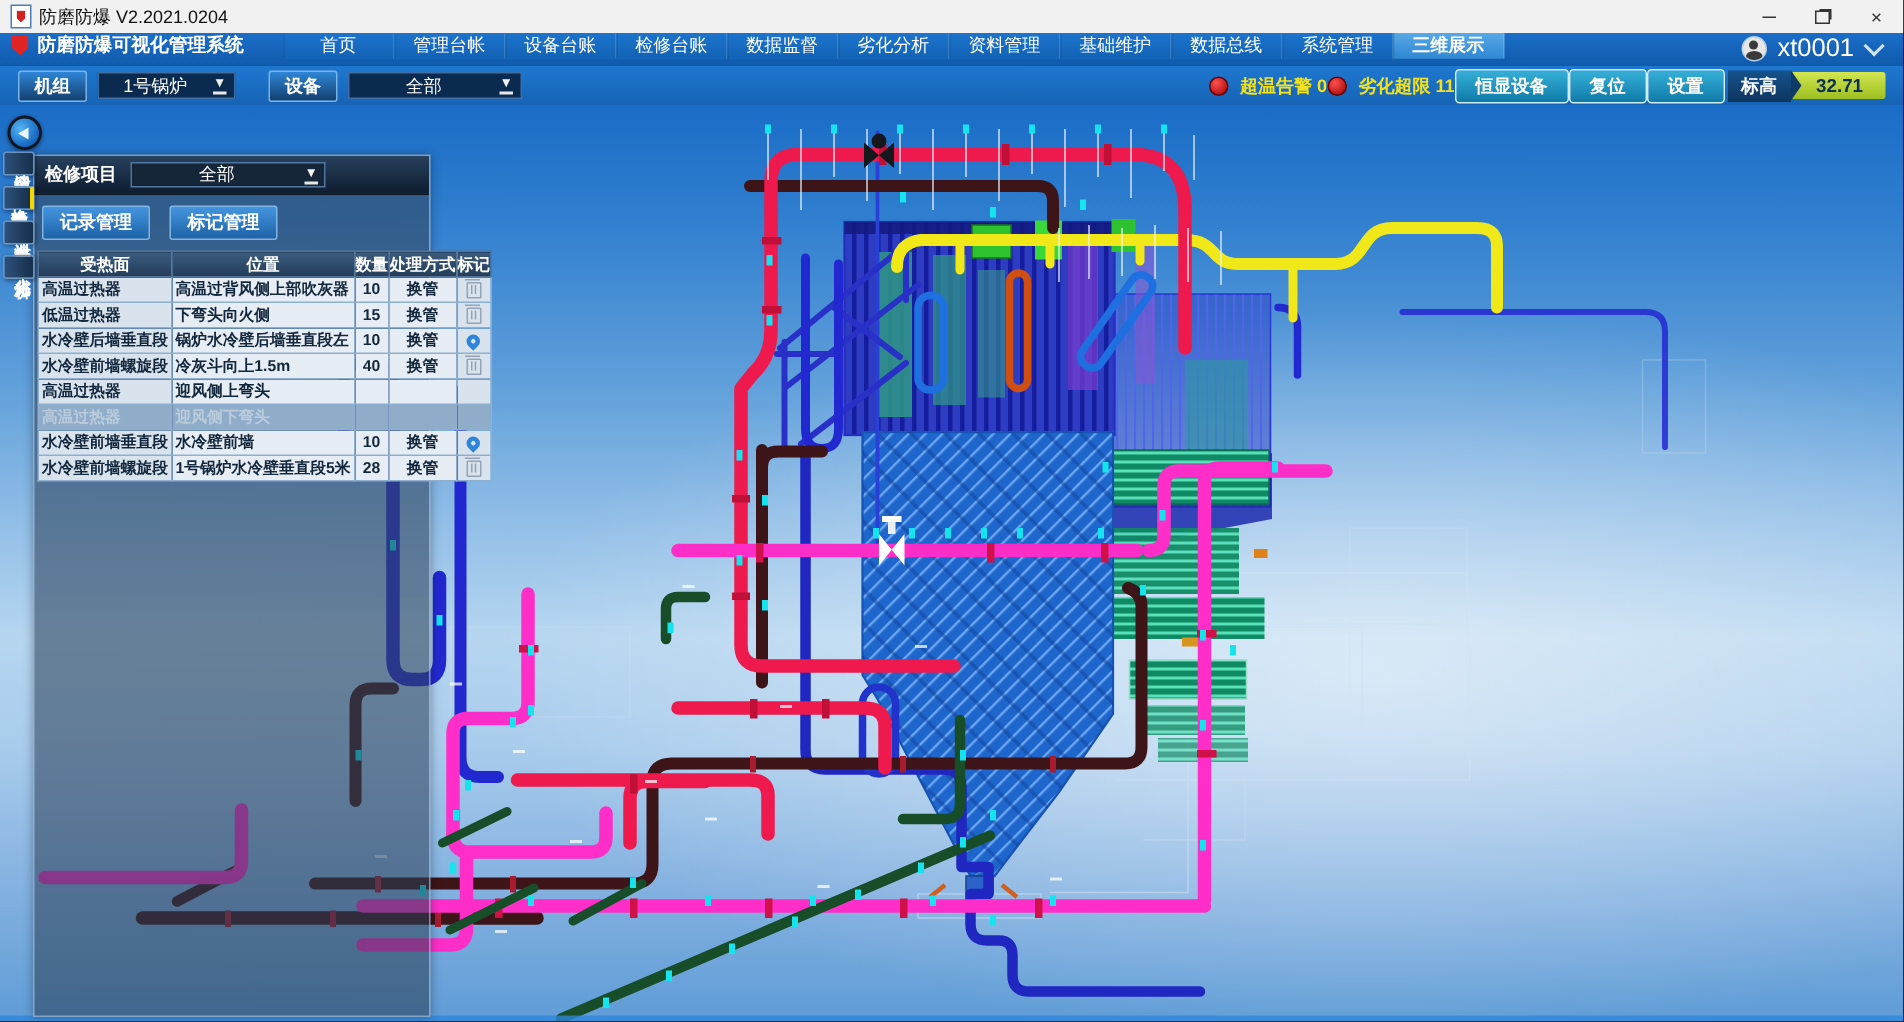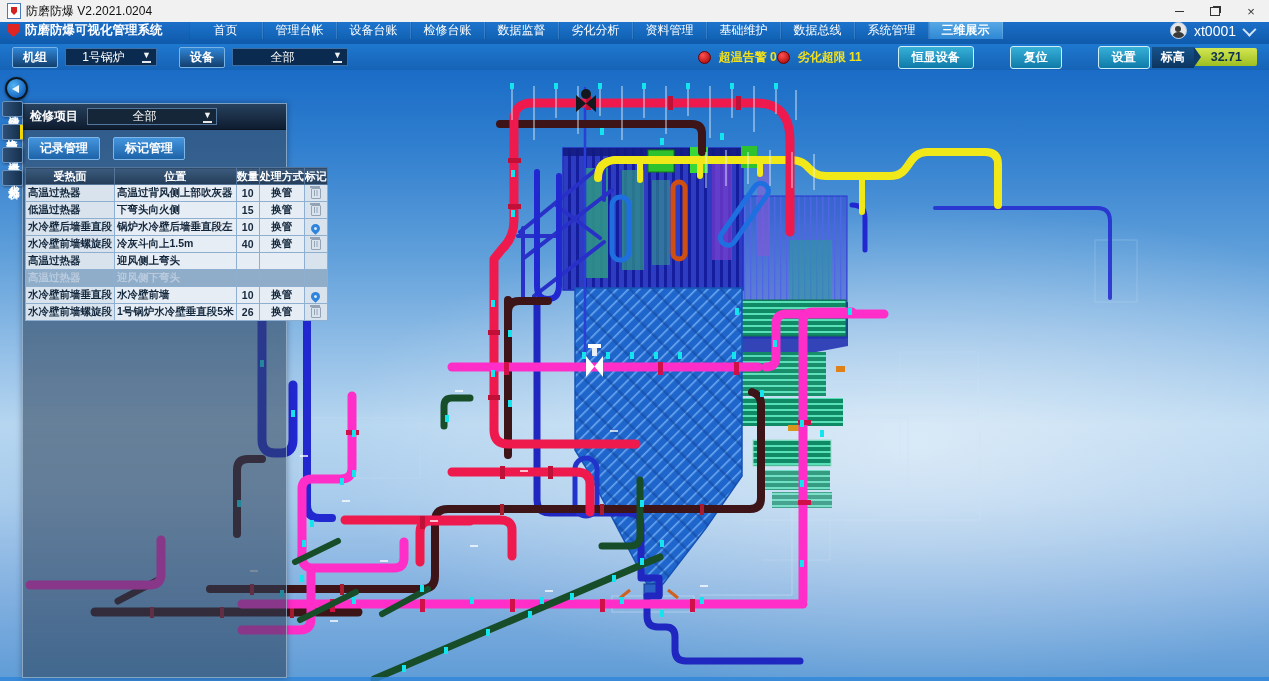--- a/index.html
+++ b/index.html
@@ -21,35 +21,35 @@
   .brand{display:flex;align-items:center;padding:0 26px 0 8px;}
   .logo-shield{width:11px;height:13px;background:#e02424;clip-path:polygon(0 0,100% 0,100% 62%,50% 100%,0 62%);margin-right:6px;}
   .app-title{font-weight:bold;font-size:12.5px;white-space:nowrap;}
   .nav-tabs{display:flex;}
   .nav-tab{min-width:58px;padding:0 7px;display:flex;align-items:center;justify-content:center;font-size:12px;white-space:nowrap;cursor:pointer;background:linear-gradient(#1d74cd,#1162b4);border-right:1px solid rgba(255,255,255,.14);border-left:1px solid rgba(0,0,0,.08);}
   .nav-tab.active{background:linear-gradient(#57a8e6,#2f88d4);font-weight:bold;}
   .user-area{margin-left:auto;display:flex;align-items:center;gap:7px;padding-right:16px;}
   .avatar{width:15px;height:15px;border-radius:50%;background:#e6e6e6;position:relative;overflow:hidden;border:1px solid #b5cde6;}
   .avatar::before{content:"";position:absolute;left:4.5px;top:2.5px;width:6px;height:6px;border-radius:50%;background:#3a3a3a;}
   .avatar::after{content:"";position:absolute;left:2px;top:9px;width:11px;height:7px;border-radius:50% 50% 0 0;background:#3a3a3a;}
-  .user-name{font-size:14px;}
+  .user-name{font-size:17px;}
   .chevron{width:8px;height:8px;border-right:2px solid #cfe4f6;border-bottom:2px solid #cfe4f6;transform:rotate(45deg) translateY(-2px);}
 
   
   .subbar{height:26px;background:linear-gradient(#1e78cf,#1663b6);display:flex;align-items:center;padding:0 12px;gap:7px;color:#fff;}
   .chip{background:linear-gradient(#2f86d6,#133f6e);border:1px solid #79b2e4;color:#fff;font-size:12px;font-weight:bold;padding:1px 10px;border-radius:2px;white-space:nowrap;}
   .select{background:#0a2b4f;border:1px solid #3e6ea6;color:#fff;font-size:12px;height:18px;display:flex;align-items:center;padding:0 5px;box-sizing:border-box;}
   .select .val{flex:1;text-align:center;white-space:nowrap;}
   .dd-icon{display:inline-block;font-size:9px;line-height:9px;color:#f2f2f2;border-bottom:2px solid #e8e8e8;padding-bottom:1px;margin-left:6px;}
   .sel-unit{width:92px;} .sel-dev{width:116px;}
   .right-tools{margin-left:auto;display:flex;align-items:center;}
   .alarm{display:flex;align-items:center;gap:8px;}
   .alarm-dot{width:11px;height:11px;border-radius:50%;background:radial-gradient(circle at 35% 30%,#ff5050,#9c0000);border:1px solid #6e0000;}
   .alarm-text{color:#f3e11c;font-size:12px;font-weight:bold;white-space:nowrap;}
-  .btn-teal{background:linear-gradient(#36b0d8,#0f7aa8);border:1px solid #cdeef8;border-radius:3px;color:#fff;font-size:12px;font-weight:bold;padding:2px 13px;white-space:nowrap;cursor:pointer;margin-left:36px;}
+  .btn-teal{background:linear-gradient(#36b0d8,#0f7aa8);border:1px solid #cdeef8;border-radius:3px;color:#fff;font-size:12px;font-weight:bold;padding:2px 13px;white-space:nowrap;cursor:pointer;}
   .elev{display:flex;align-items:center;margin-left:2px;}
   .elev-label{background:linear-gradient(#16538c,#0c3560);color:#fff;font-weight:bold;font-size:12px;padding:2px 9px;position:relative;z-index:2;}
   .elev-label::after{content:"";position:absolute;right:-7px;top:50%;transform:translateY(-50%);border-left:7px solid #0d3a66;border-top:10px solid transparent;border-bottom:10px solid transparent;}
   .elev-value{background:linear-gradient(#d3e652,#9cbf20);color:#0c2f52;font-weight:bold;font-size:12.5px;padding:2px 15px 2px 17px;border-radius:2px;}
 
   
   .viewport{position:relative;width:1269px;height:611px;overflow:hidden;
     background:
       radial-gradient(ellipse 860px 360px at 72% 62%, rgba(255,255,255,.50), rgba(255,255,255,0) 68%),
       linear-gradient(180deg,#1a6cc6 0%,#2f7ecf 12%,#5f9fda 30%,#93bfe7 46%,#b6d6f0 58%,#a9ccec 70%,#82b0e0 86%,#5f9cd6 100%);}
@@ -514,21 +514,21 @@
             <tr class="">
               <td class="c-face">水冷壁前墙垂直段</td>
               <td class="c-pos">水冷壁前墙</td>
               <td class="c-num">10</td>
               <td class="c-mode">换管</td>
               <td class="c-mark"><span class="icon-pin"></span></td>
             </tr>
             <tr class="">
               <td class="c-face">水冷壁前墙螺旋段</td>
               <td class="c-pos">1号锅炉水冷壁垂直段5米</td>
-              <td class="c-num">26</td>
+              <td class="c-num">28</td>
               <td class="c-mode">换管</td>
               <td class="c-mark"><span class="icon-trash"></span></td>
             </tr>
           </tbody>
       </table>
     </div>
 
   </div>
 </div>
 

